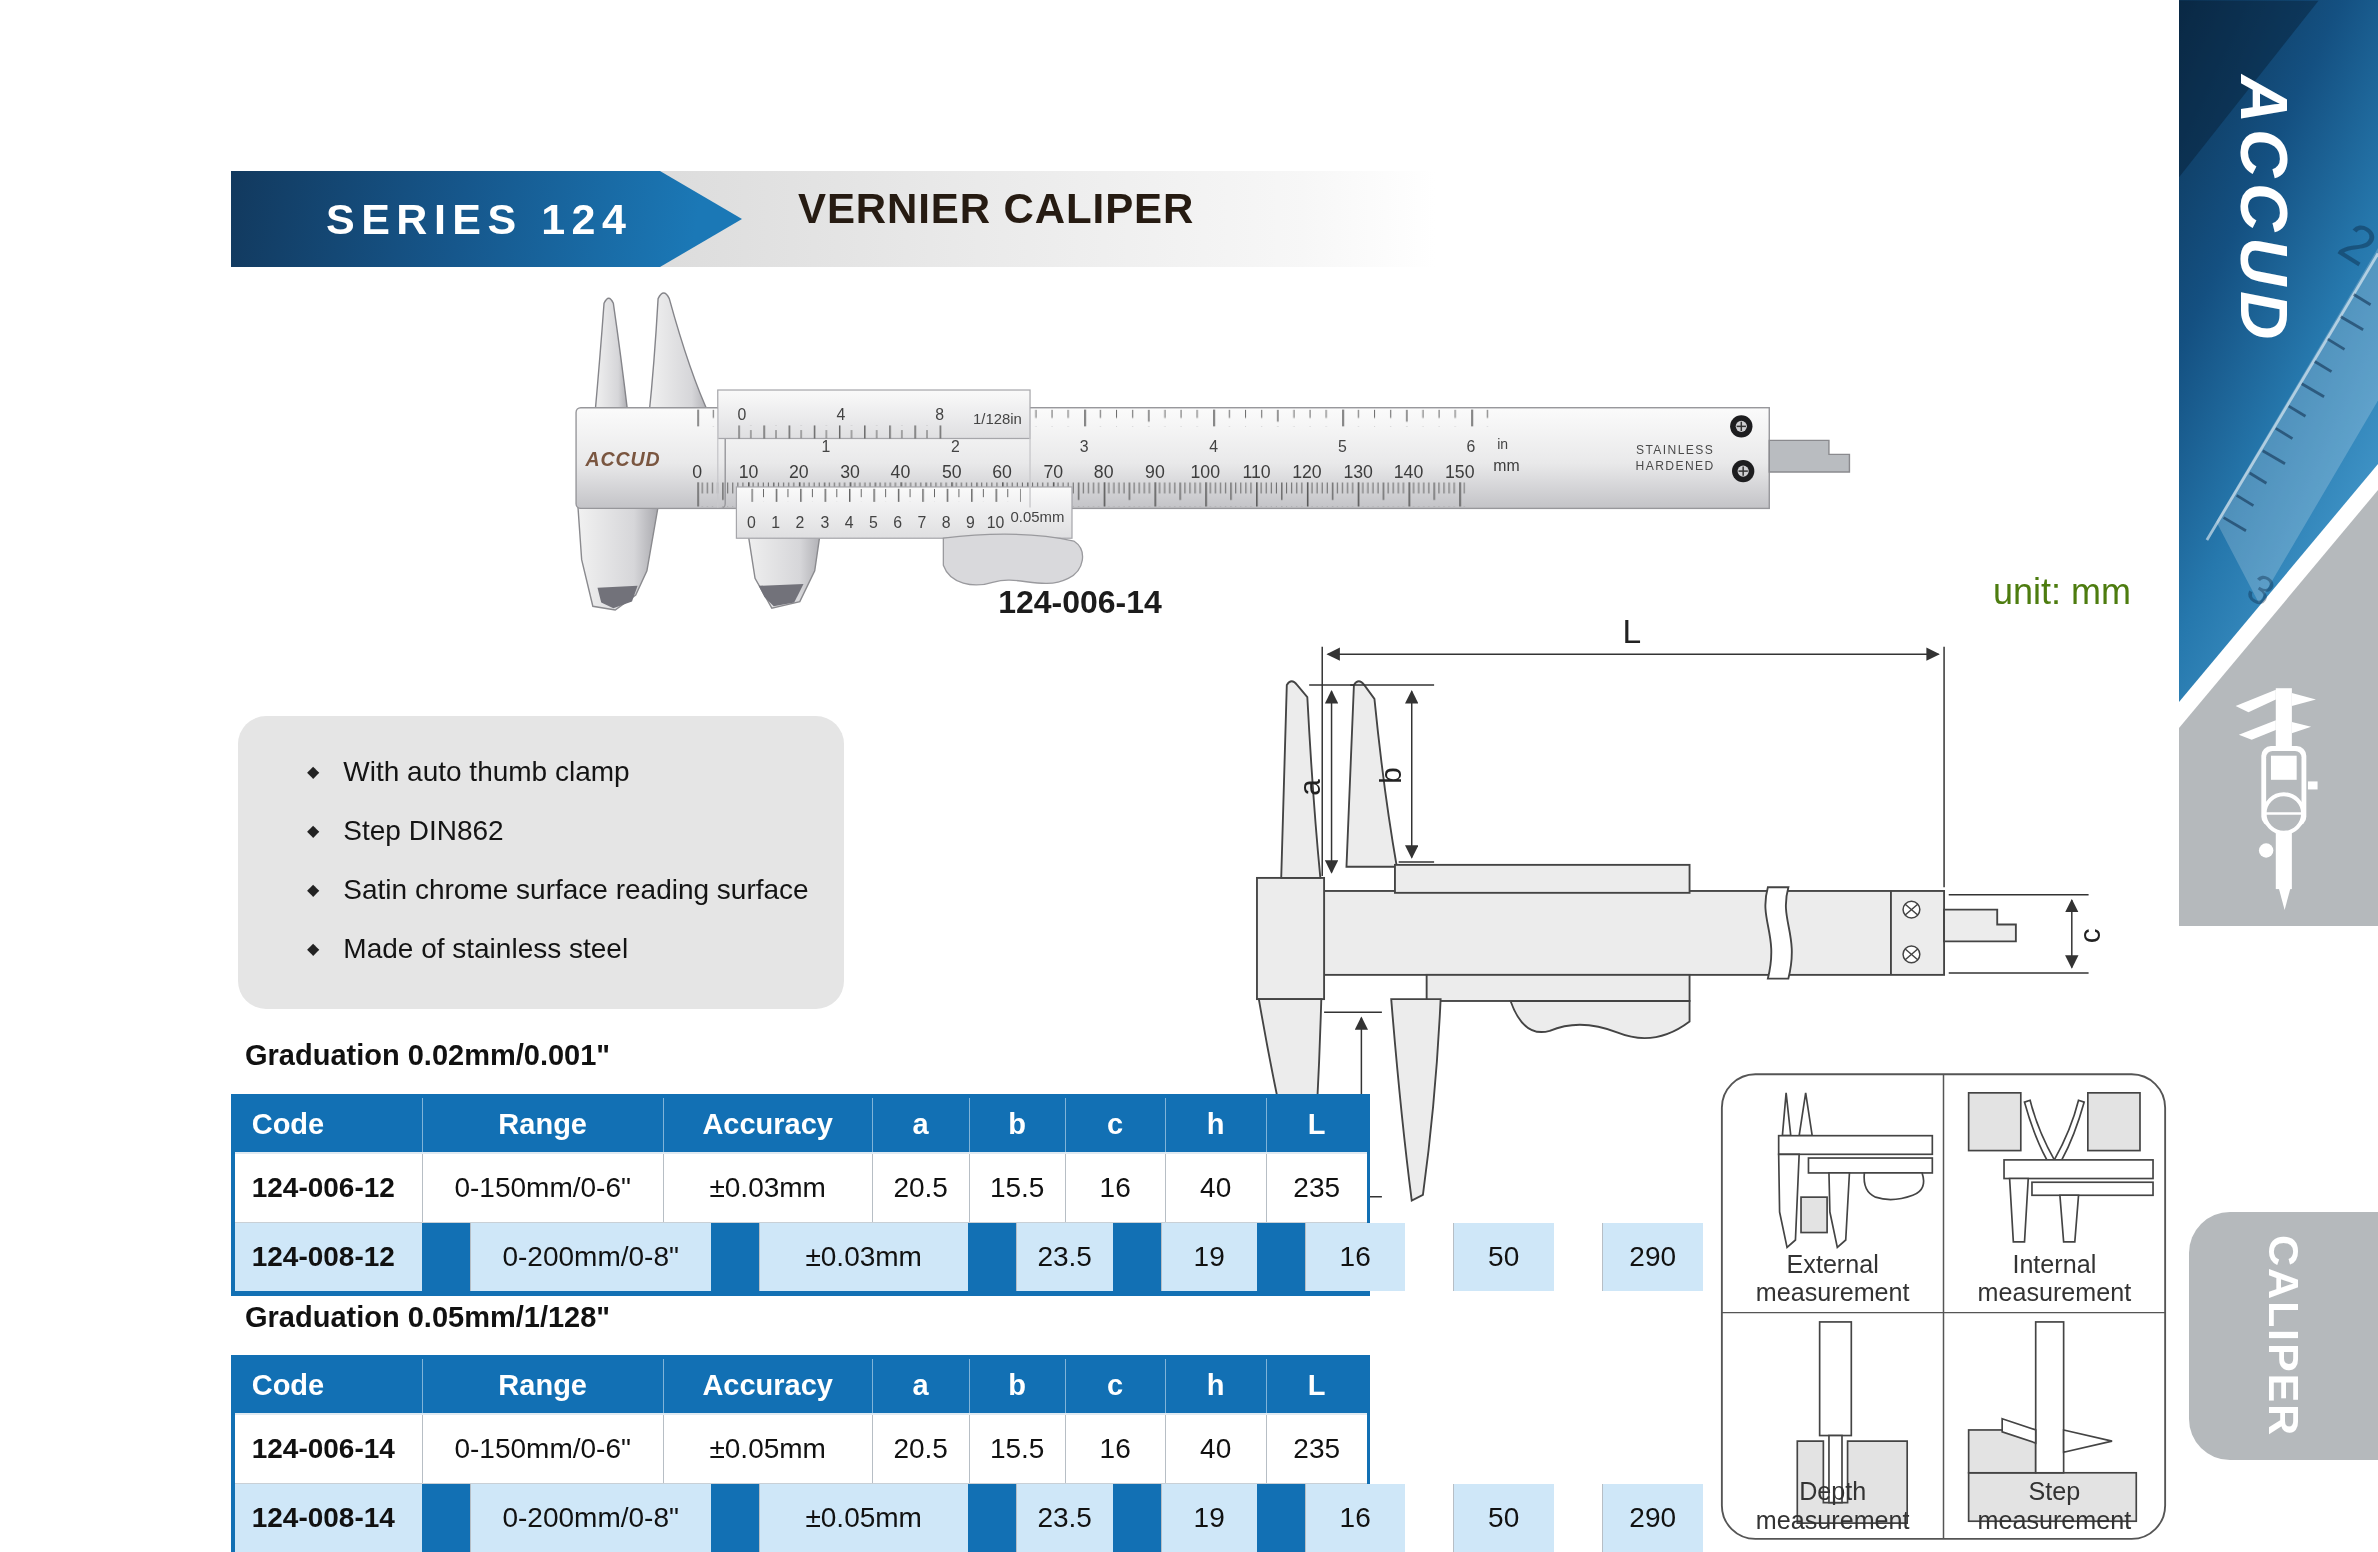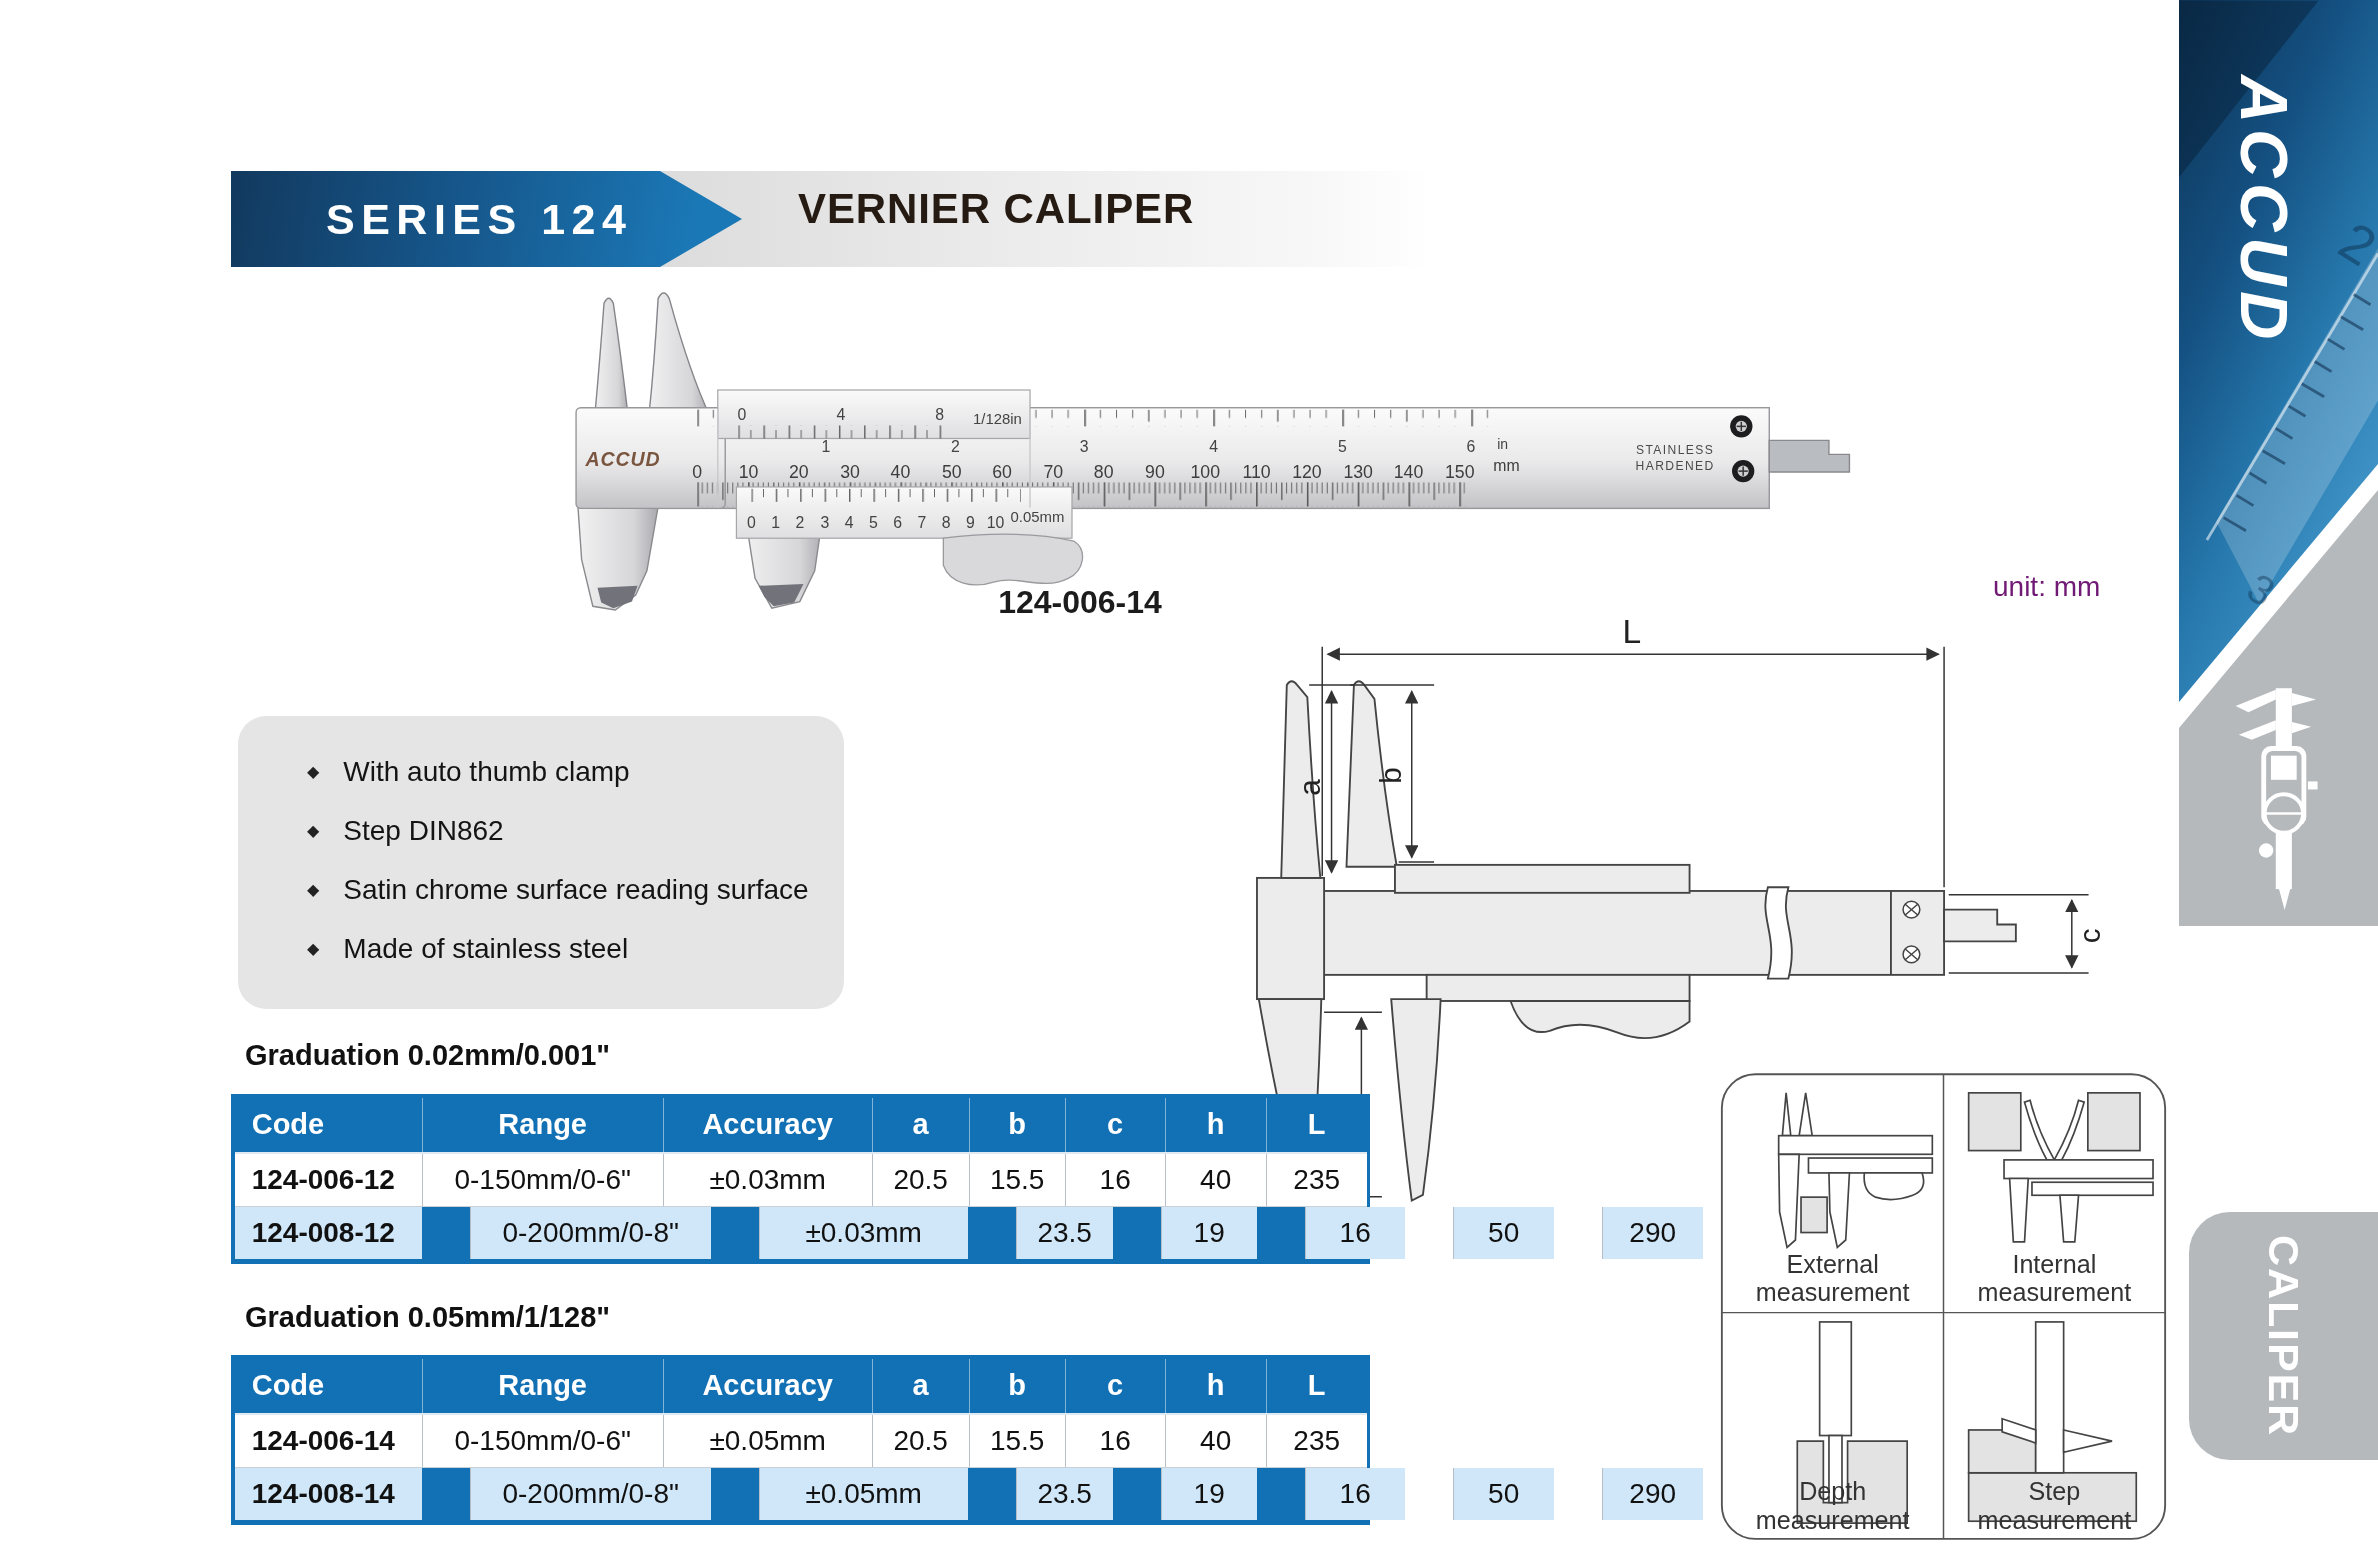--- a/index.html
+++ b/index.html
@@ -25,37 +25,37 @@
     color:#fff; font-size:43px; font-weight:bold; letter-spacing:6.5px;margin-left:44px;
   }
   .product-title {
     left:798px; top:171px; height:76px; display:flex; align-items:center;
     color:#261b12; font-size:42px; font-weight:bold; letter-spacing:0.9px;
   }
 
   
   .model-label { left:940px; top:584px; width:280px; text-align:center;
     font-size:32px; font-weight:bold; color:#1c1c1c; }
-  .unit-label { left:1993px; top:571px; font-size:28px; color:#701a75; }
+  .unit-label { left:1993px; top:571px; font-size:36px; color:#4d7c0f; }
   .grad-heading { font-size:29px; font-weight:bold; color:#111; }
 
   
   .features {
     left:238px; top:716px; width:606px; height:293px; background:#e5e5e5;
     border-radius:28px; box-sizing:border-box; padding:26px 18.6px 0 69px;
   }
   .feat-item { display:flex; align-items:center; height:59px; font-size:28px; color:#141414; }
   .feat-bullet { font-size:16px; margin-right:24px; color:#222; flex:0 0 auto; }
 
   
   .spec-table { background:#1270b4; padding:3.7px 3.7px 5.6px 3.7px; width:1132px; }
   .trow { display:grid; grid-template-columns:187px 241px 209px 97px 96px 100px 101px 101px; }
   .trow.thead { border-bottom:2.8px solid #dfe9f1;text-align:right; }
   .trow.r2 { border-top:1.9px solid #c9d0d6;gap:48px; }
-  .cell { display:flex; align-items:center; justify-content:center; height:52px;
+  .cell { display:flex; align-items:center; justify-content:center; height:68px;
     font-size:28px; color:#111; background:#fff; border-left:1.9px solid #b7bec5; box-sizing:border-box; }
   .trow .cell:first-child { border-left:none; }
   .trow.thead .cell { background:#1270b4; color:#fff; font-weight:bold; font-size:29px;
     height:54px; border-left:1.9px solid #7fb3d8; }
   .trow.thead .cell:first-child { border-left:none; }
   .trow.alt .cell { background:#cfe7f8; }
   .cell.c-code { justify-content:flex-start; padding-left:17px; font-weight:bold; }
   .trow.thead .cell.c-code { justify-content:flex-start; padding-left:17px; }
 
   

